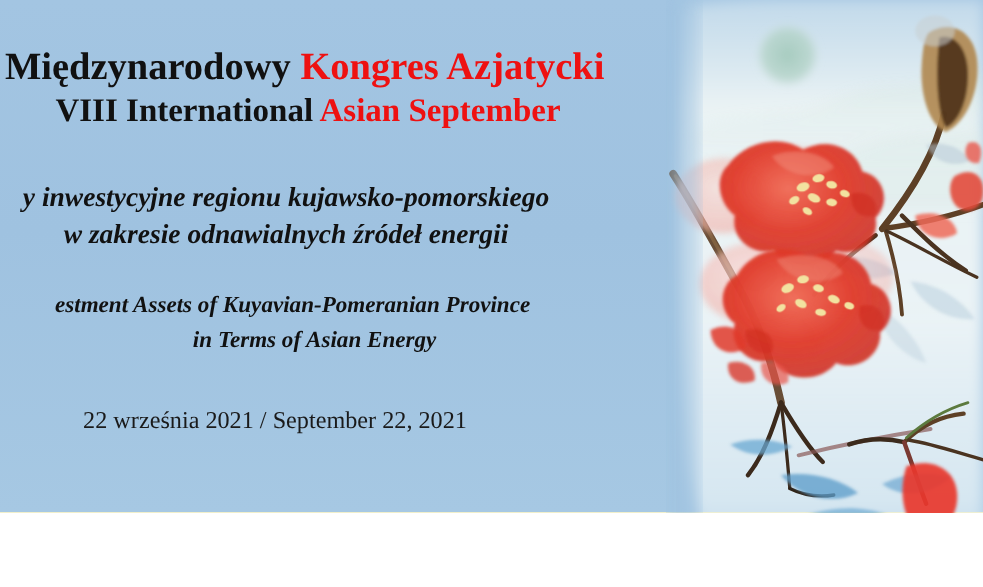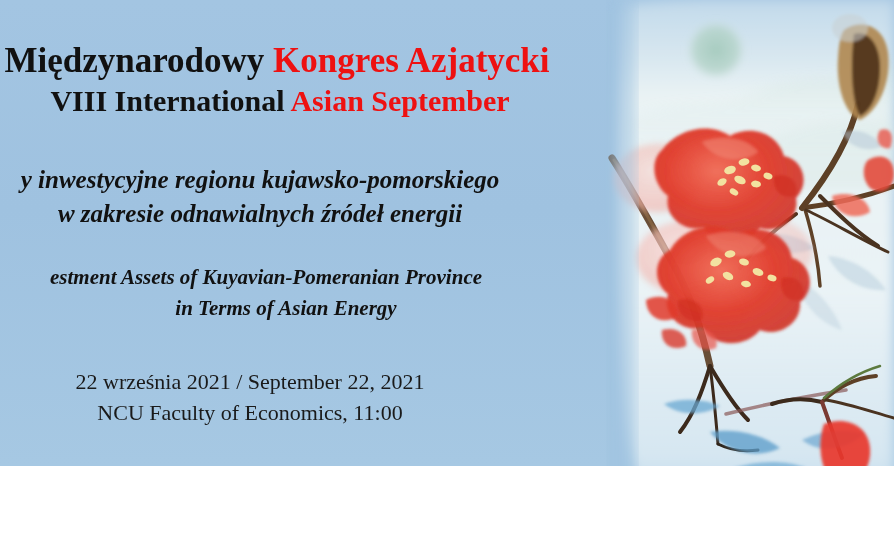--- a/index.html
+++ b/index.html
@@ -327,17 +327,16 @@
       <div>w zakresie odnawialnych źródeł energii</div>
     </div>
 
     <div class="subtitle-en">
       <div>estment Assets of Kuyavian-Pomeranian Province</div>
       <div class="ln2">in Terms of Asian Energy</div>
     </div>
 
     <div class="venue-block">
       <div class="venue-line">22 września 2021 / September 22, 2021</div>
-      <div class="venue-line">NCU Faculty of Economics, 11:00</div>
     </div>
 
   </div>
 </div>
 
 </body></html>

